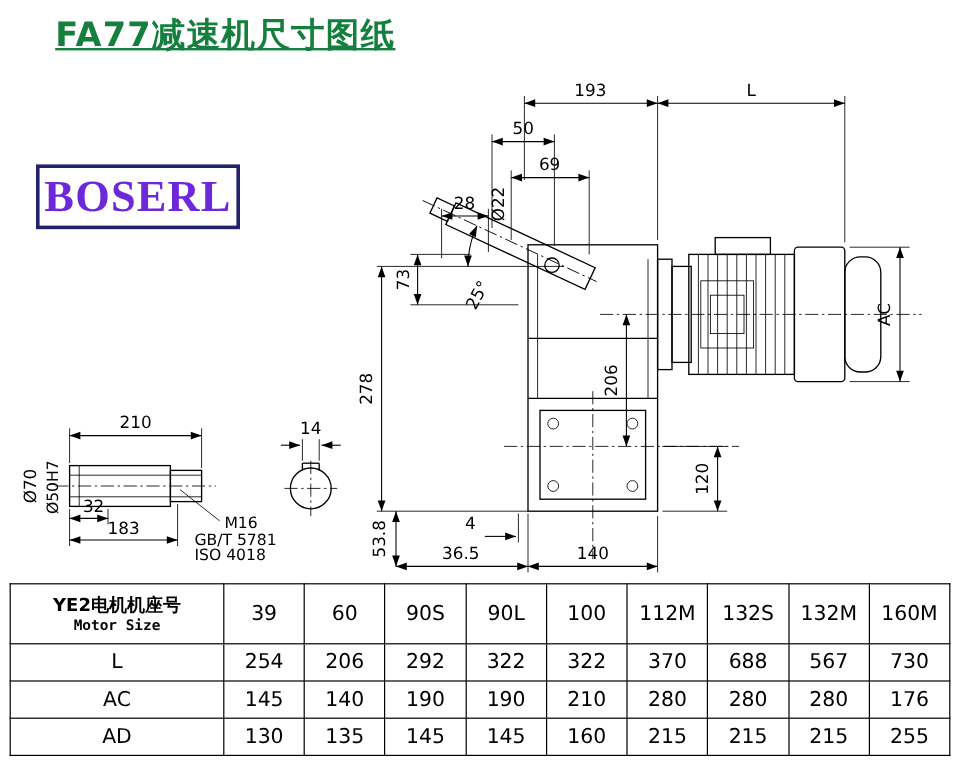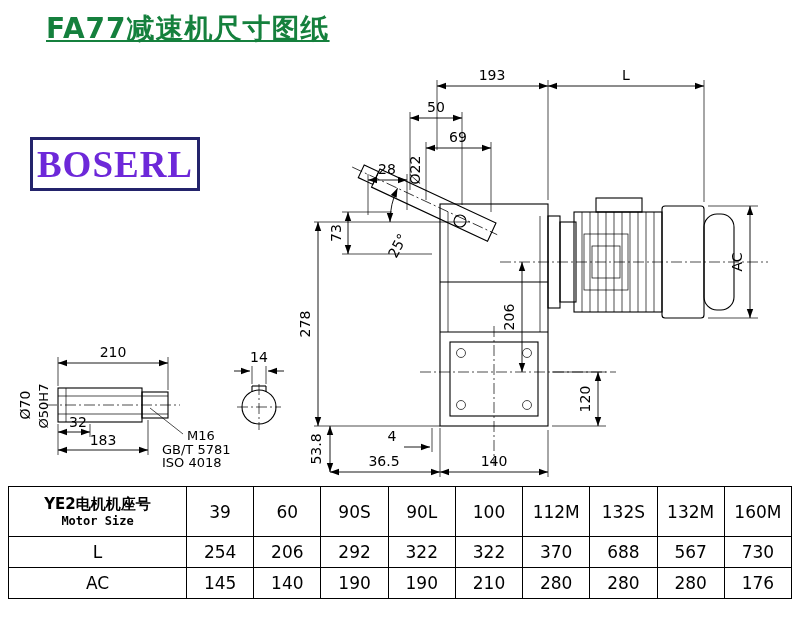--- a/index.html
+++ b/index.html
@@ -249,14 +249,26 @@
     <td>145</td>
     <td>140</td>
     <td>190</td>
     <td>190</td>
     <td>210</td>
     <td>280</td>
     <td>280</td>
     <td>280</td>
     <td>176</td>
   </tr>
+  <tr class="data">
+    <td>AD</td>
+    <td>130</td>
+    <td>135</td>
+    <td>145</td>
+    <td>145</td>
+    <td>160</td>
+    <td>215</td>
+    <td>215</td>
+    <td>215</td>
+    <td>255</td>
+  </tr>
   </tbody>
 </table>
 
 </body></html>

